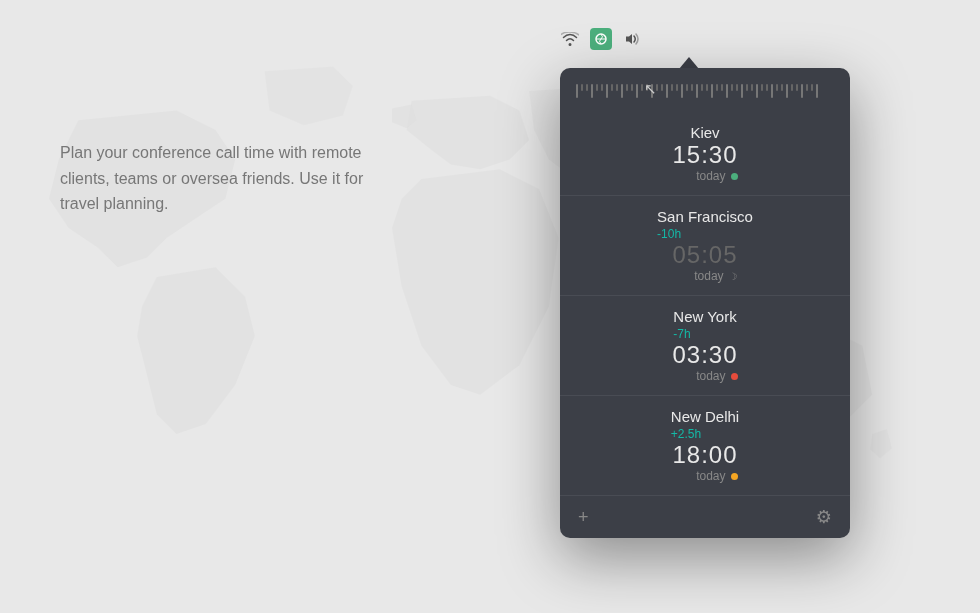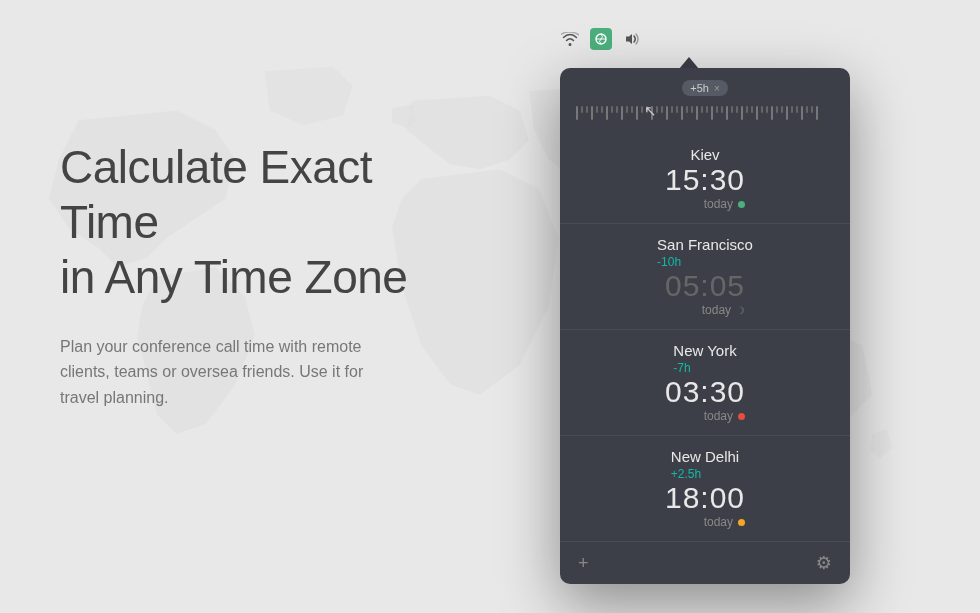--- a/index.html
+++ b/index.html
@@ -185,21 +185,21 @@
       margin-top: 2px;
     }
 
     .city-right {
       display: flex;
       flex-direction: column;
       align-items: flex-end;
     }
 
     .city-time {
-      font-size: 30px;
+      font-size: 24px;
       font-weight: 300;
       color: #e8e8e8;
       letter-spacing: 1px;
     }
 
     .city-time.dimmed {
       color: #666;
     }
 
     .city-day-row {
@@ -270,21 +270,20 @@
 
     <path d="M400,48 L420,44 L425,60 L415,68 L400,62 Z" fill="#bbb" opacity="0.5"></path>
 
     <path d="M820,80 L835,75 L842,90 L830,98 L820,92 Z" fill="#bbb" opacity="0.5"></path>
 
     <path d="M890,380 L905,375 L910,395 L898,405 L888,396 Z" fill="#bbb" opacity="0.4"></path>
   </svg>
 </div>
 
 <div class="left-content">
-  <div class="headline" style="white-space: pre-line;">Calculate Exact Time<br>in Any Time Zone</div>
   <div class="subtext">Plan your conference call time with remote clients, teams or oversea friends. Use it for travel planning.</div>
 </div>
 
 <div class="menubar">
   <div class="menubar-icon">
     <svg width="18" height="14" viewBox="0 0 18 14" fill="none" xmlns="http://www.w3.org/2000/svg">
       <path d="M9 11a1.5 1.5 0 1 1 0 3 1.5 1.5 0 0 1 0-3z" fill="#555"></path>
       <path d="M5.5 8.5C6.7 7.3 7.8 6.7 9 6.7s2.3.6 3.5 1.8" stroke="#555" stroke-width="1.5" fill="none" stroke-linecap="round"></path>
       <path d="M2.5 5.5C4.5 3.5 6.6 2.5 9 2.5s4.5 1 6.5 3" stroke="#555" stroke-width="1.5" fill="none" stroke-linecap="round"></path>
       <path d="M0 2.5C2.5.5 5.5-.2 9 0s6.5 1 9 3" stroke="#555" stroke-width="1.5" fill="none" stroke-linecap="round" opacity="0.4"></path>
@@ -304,26 +303,20 @@
       <path d="M13 2 Q17 7 13 12" stroke="#555" stroke-width="1.5" fill="none" stroke-linecap="round" opacity="0.5"></path>
     </svg>
   </div>
 </div>
 
 <div class="popup-arrow"></div>
 
 <div class="popup-panel">
 
   <div class="timeline-area">
-    <div style="display:flex; justify-content:center;">
-      <div class="offset-badge">
-        <span>+5h</span>
-        <span class="close-x">×</span>
-      </div>
-    </div>
     <div class="timeline-ruler">
       <div class="ruler-ticks" style="padding-top:4px;">
 
         <div class="tick tall" style="height:14px;background:#777;"></div>
         <div class="tick short" style="height:7px;background:#666;"></div>
         <div class="tick short" style="height:7px;background:#666;"></div>
         <div class="tick tall" style="height:14px;background:#777;"></div>
         <div class="tick short" style="height:7px;background:#666;"></div>
         <div class="tick short" style="height:7px;background:#666;"></div>
         <div class="tick tall" style="height:14px;background:#777;"></div>

